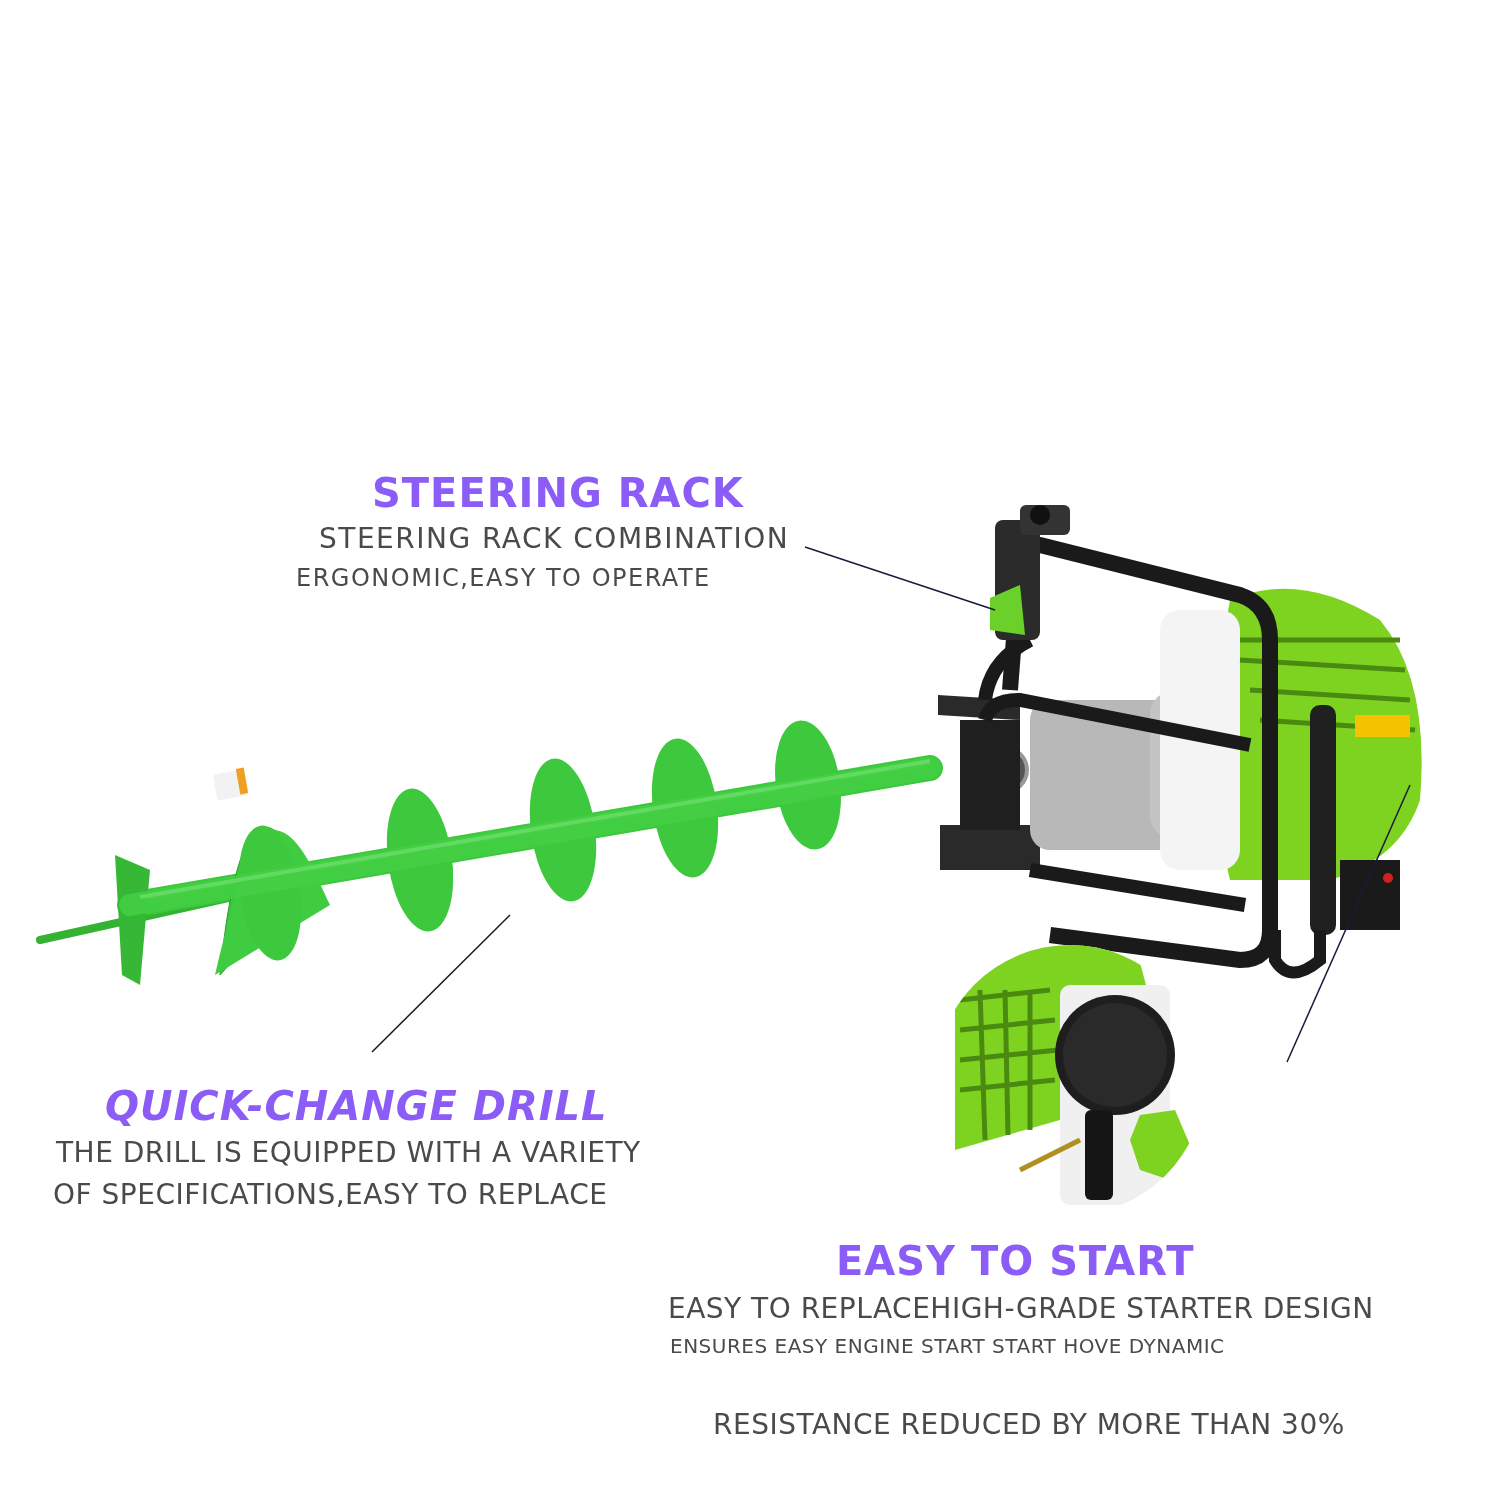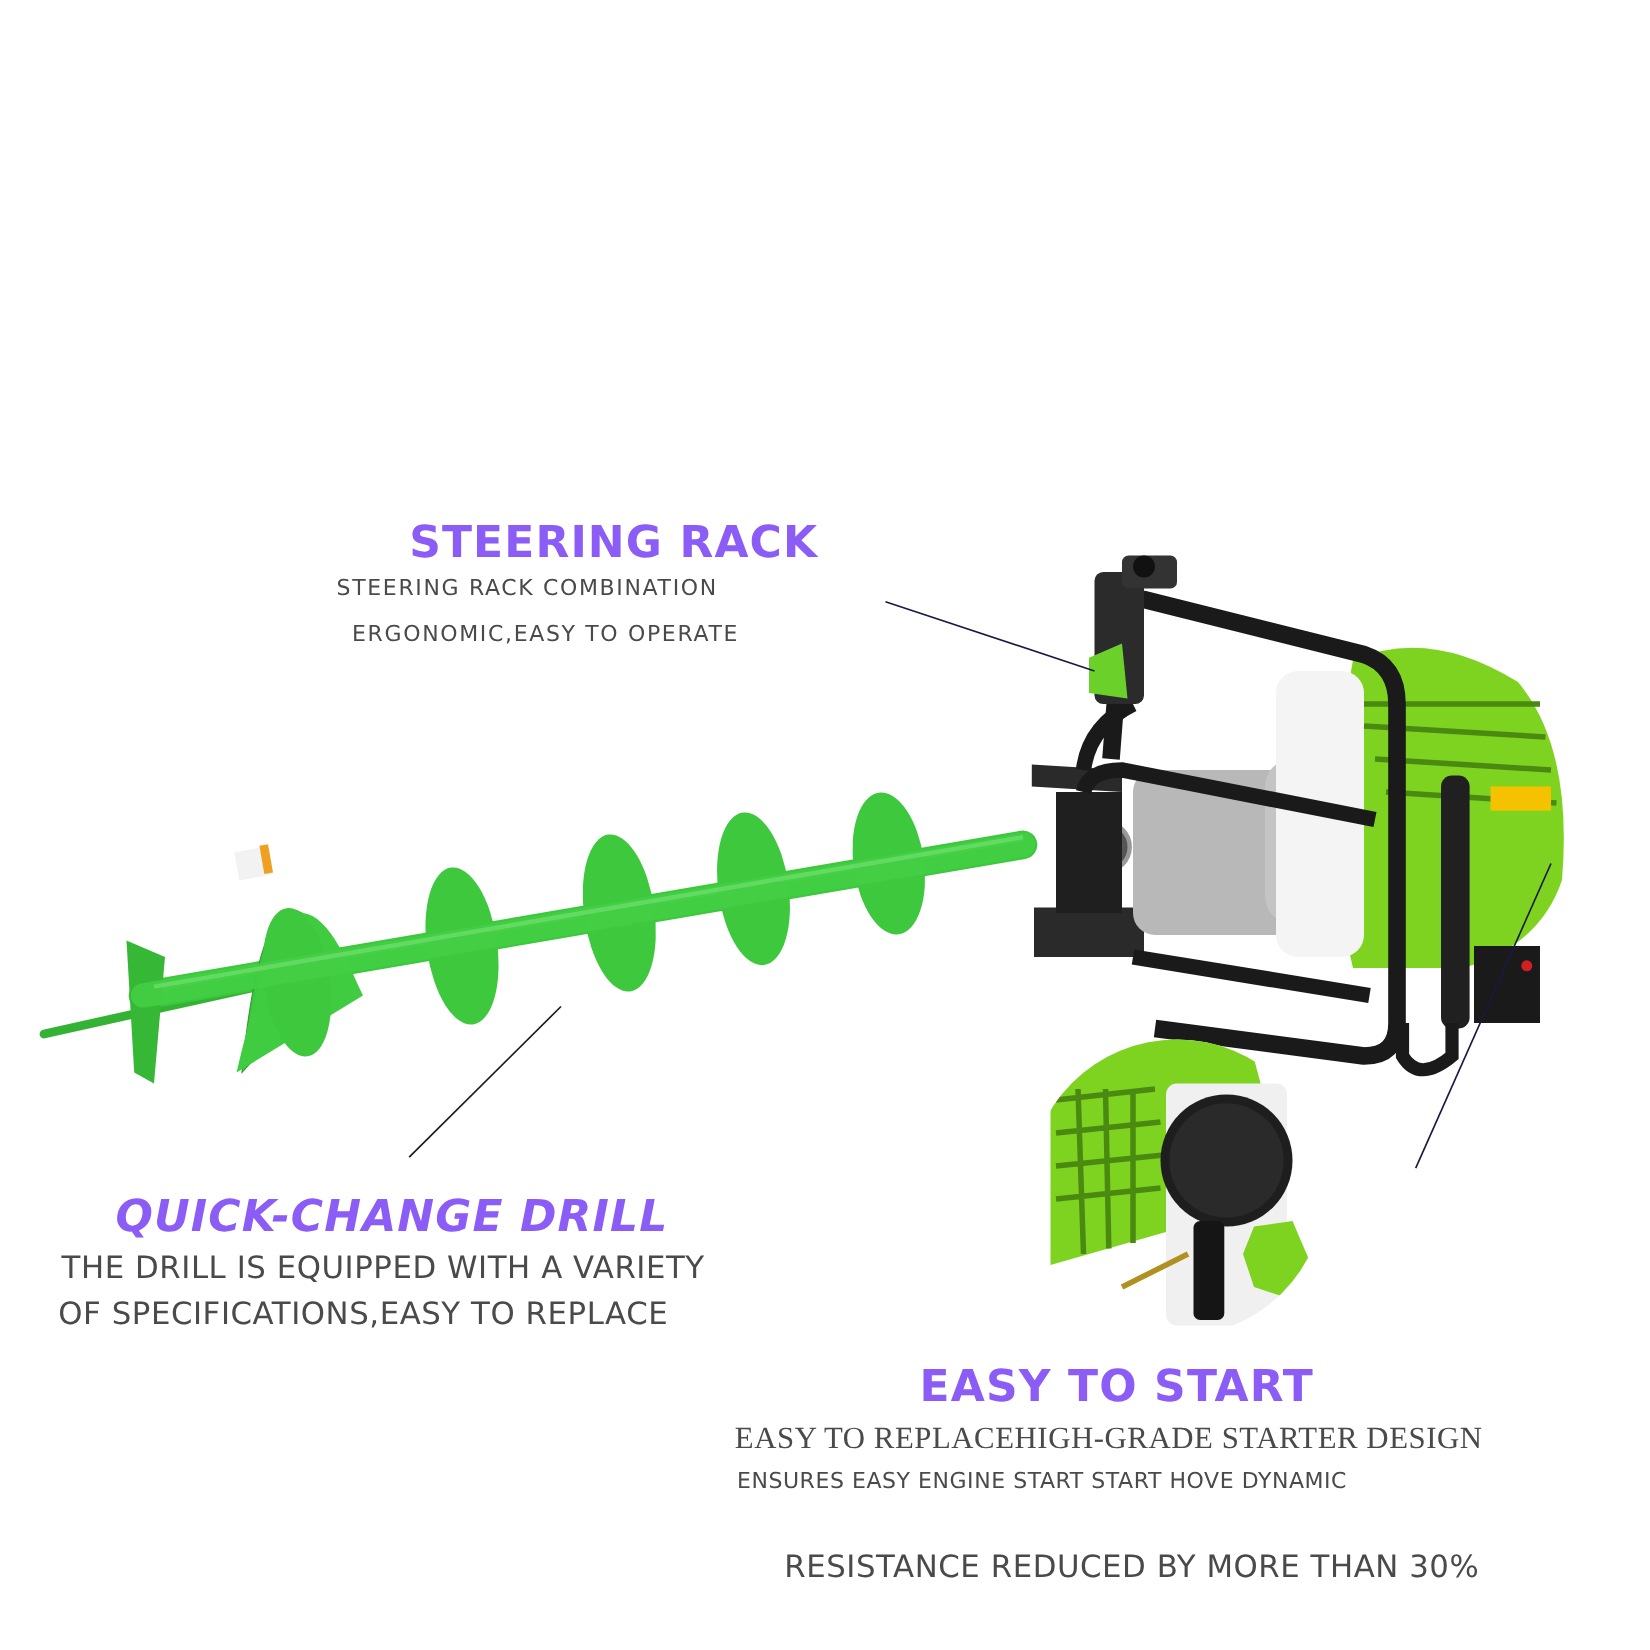--- a/index.html
+++ b/index.html
@@ -86,28 +86,28 @@
     </g>
   </g>
 
   <line x1="805" y1="547" x2="995" y2="610" stroke="#1a1a40" stroke-width="1.5"></line>
   <line x1="372" y1="1052" x2="510" y2="915" stroke="#1a1a1a" stroke-width="1.5"></line>
   <line x1="1287" y1="1062" x2="1410" y2="785" stroke="#1a1a40" stroke-width="1.5"></line>
 </svg>
 
 <div>
   <div class="title" style="left:372px; top:470px; font-size:40px;">STEERING RACK</div>
-  <div class="desc" style="left:306px; top:522px; font-size:20px;">STEERING RACK COMBINATION</div>
-  <div class="desc" style="left:320px; top:564px; font-size:20px;">ERGONOMIC,EASY TO OPERATE</div>
+  <div class="desc" style="left:319px; top:522px; font-size:28px;">STEERING RACK COMBINATION</div>
+  <div class="desc" style="left:296px; top:564px; font-size:24px;">ERGONOMIC,EASY TO OPERATE</div>
 </div>
 
 <div>
   <div class="title" style="left:105px; top:1083px; font-size:40px;font-style:italic;">QUICK-CHANGE DRILL</div>
   <div class="desc" style="left:56px; top:1136px; font-size:28px; letter-spacing:0.5px;">THE DRILL IS EQUIPPED WITH A VARIETY</div>
   <div class="desc" style="left:53px; top:1178px; font-size:28px; letter-spacing:0.5px;">OF SPECIFICATIONS,EASY TO REPLACE</div>
 </div>
 
 <div>
   <div class="title" style="left:836px; top:1238px; font-size:40px;">EASY TO START</div>
-  <div class="desc" style="left:668px; top:1292px; font-size:28px; letter-spacing:0.5px;font-family:Liberation Serif, serif;">EASY TO REPLACEHIGH-GRADE STARTER DESIGN</div>
+  <div class="desc" style="left:668px; top:1292px; font-size:28px; letter-spacing:0.5px;">EASY TO REPLACEHIGH-GRADE STARTER DESIGN</div>
   <div class="desc" style="left:670px; top:1334px; font-size:20px; letter-spacing:0.5px;">ENSURES EASY ENGINE START START HOVE DYNAMIC</div>
   <div class="desc" style="left:713px; top:1376px; font-size:28px; letter-spacing:0.5px;margin-top:32px;">RESISTANCE REDUCED BY MORE THAN 30%</div>
 </div>
 
 </body></html>

